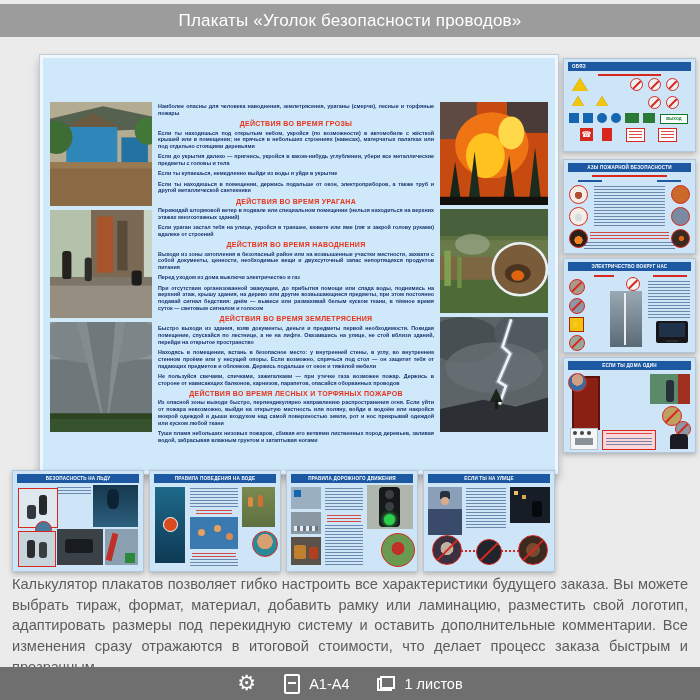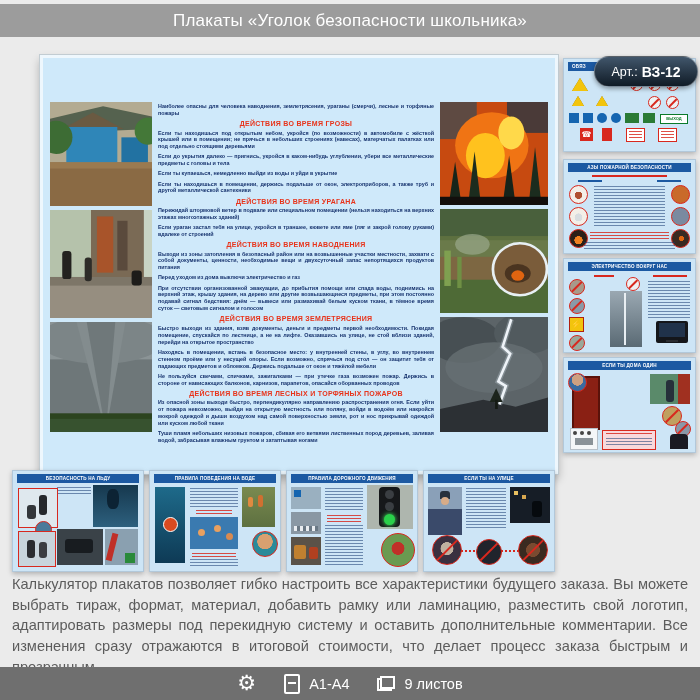--- a/index.html
+++ b/index.html
@@ -66,21 +66,21 @@
   .icon-sheets{width:18px;height:15px;position:relative;}
   .icon-sheets::before{content:"";position:absolute;left:0;bottom:0;width:11px;height:9px;border:2px solid #fff;}
   .icon-sheets::after{content:"";position:absolute;right:0;top:0;width:11px;height:9px;border:2px solid #fff;background:#6f6f6f;}
 </style>
 </head>
 <body>
 
 <div class="page">
 
   <div class="topbar">
-    <span>Плакаты «Уголок безопасности школьника»</span>
+    <span>Плакаты «Уголок безопасности проводов»</span>
   </div>
 
   <div class="poster">
     <div class="pcols">
 
       <div class="pcol-l">
         <div class="pphoto" style="height:104px">
           <svg viewBox="0 0 100 100" preserveAspectRatio="none">
             <rect width="100" height="100" fill="#b3ab92"></rect>
               <rect y="58" width="100" height="42" fill="#8a6a44"></rect>
@@ -184,24 +184,20 @@
             <polyline points="66,2 58,26 65,32 54,56 61,60 55,76" fill="none" stroke="#cfe0ea" stroke-width="5" opacity=".28"></polyline>
             <polyline points="66,2 58,26 65,32 54,56 61,60 55,76" fill="none" stroke="#eef3f8" stroke-width="2.4"></polyline>
             <polygon points="52,62 58,74 46,74" fill="#1c241c"></polygon>
               <rect x="51" y="72" width="2.5" height="8" fill="#151a14"></rect>
           </svg>
         </div>
       </div>
     </div>
   </div>
 
-  <div class="badge">
-    <span>Арт.:</span>
-    <b>ВЗ-12</b>
-  </div>
 
   <div class="thumb" style="left:563px;top:58px;width:131px;height:92px">
     <div class="th-head left">ОБЯЗ</div>
     <div class="rbar" style="left:34px;right:34px;top:15px"></div>
     <div class="tri" style="left:8px;top:19px;border-left-width:8px;border-right-width:8px;border-bottom-width:13px"></div>
     <div class="tri" style="left:8px;top:37px;border-left-width:6px;border-right-width:6px;border-bottom-width:10px"></div>
     <div class="tri" style="left:32px;top:37px;border-left-width:6px;border-right-width:6px;border-bottom-width:10px"></div>
     <div class="ring" style="left:66px;top:19px;width:11px;height:11px">
         <i></i>
       </div>
@@ -402,17 +398,17 @@
   <div class="footer">
     <div class="fitem">
       <span class="gear">⚙</span>
     </div>
     <div class="fitem">
       <span class="icon-doc"></span>
       <span>A1-A4</span>
     </div>
     <div class="fitem">
       <span class="icon-sheets"></span>
-      <span>9 листов</span>
+      <span>1 листов</span>
     </div>
   </div>
 
 </div>
 
 </body></html>

